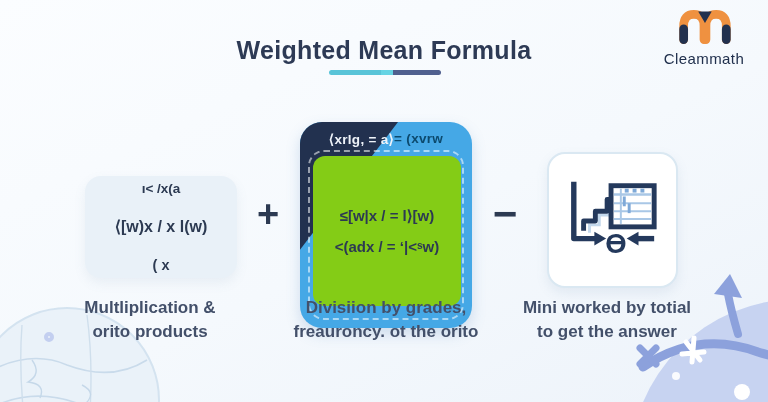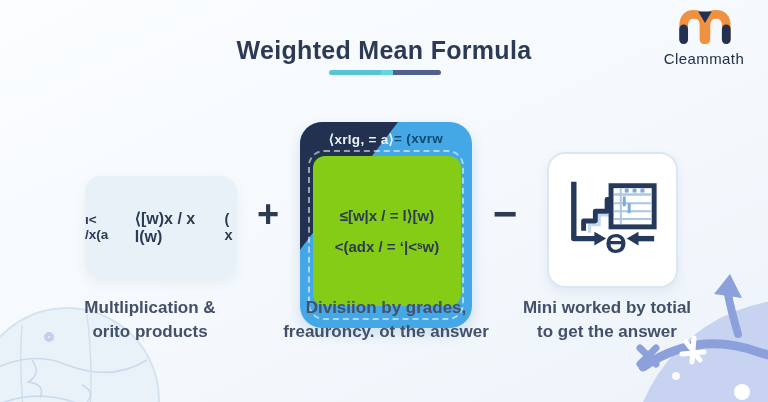--- a/index.html
+++ b/index.html
@@ -22,21 +22,21 @@
           border-radius:3px;
           background:linear-gradient(90deg,#59c4d8 0%,#59c4d8 46%,#66d4e4 46%,#66d4e4 57%,#50608f 57%,#50608f 100%); }
   
   .brand{ position:absolute; top:7px; right:12px; width:104px; text-align:center; }
   .brand-name{ font-size:15px; font-weight:400; color:#21304d; letter-spacing:.4px; margin-top:1px; }
   
   .card-left{
     position:absolute; left:85px; top:176px; width:152px; height:102px;
     background:#e9f1f8; border-radius:16px;
     box-shadow:0 5px 12px rgba(110,140,170,.10);
-    display:flex; align-items:center; justify-content:center;
+    display:flex; flex-direction:column; align-items:center; justify-content:center;
     gap:21px; color:#2c3a52; font-weight:600;
   }
   .card-left .f1{ font-size:13.5px; }
   .card-left .f2{ font-size:16px; }
   .card-left .f3{ font-size:14.5px; }
   .op{ position:absolute; color:#2c3a52; font-weight:700; text-align:center; }
   .op-plus{ left:246px; top:192px; width:44px; font-size:38px; line-height:44px; }
   .op-minus{ left:483px; top:190px; width:44px; font-size:42px; line-height:48px; }
   .card-center{
     position:absolute; left:300px; top:122px; width:172px; height:206px;
@@ -165,20 +165,20 @@
       <polygon points="76,59 76,73 64,66" fill="#24395c"></polygon>
     </svg>
   </div>
 
   <div class="caption cap-left">
     <span>Multliplication &amp;</span>
     <span>orito products</span>
   </div>
   <div class="caption cap-center">
     <span>Divisiion by grades,</span>
-    <span>freauroncy. ot the answer</span>
+    <span>freauroncy. ot the orito</span>
   </div>
   <div class="caption cap-right">
     <span>Mini worked by totial</span>
     <span>to get the answer</span>
   </div>
 
 </div>
 
 </body></html>

